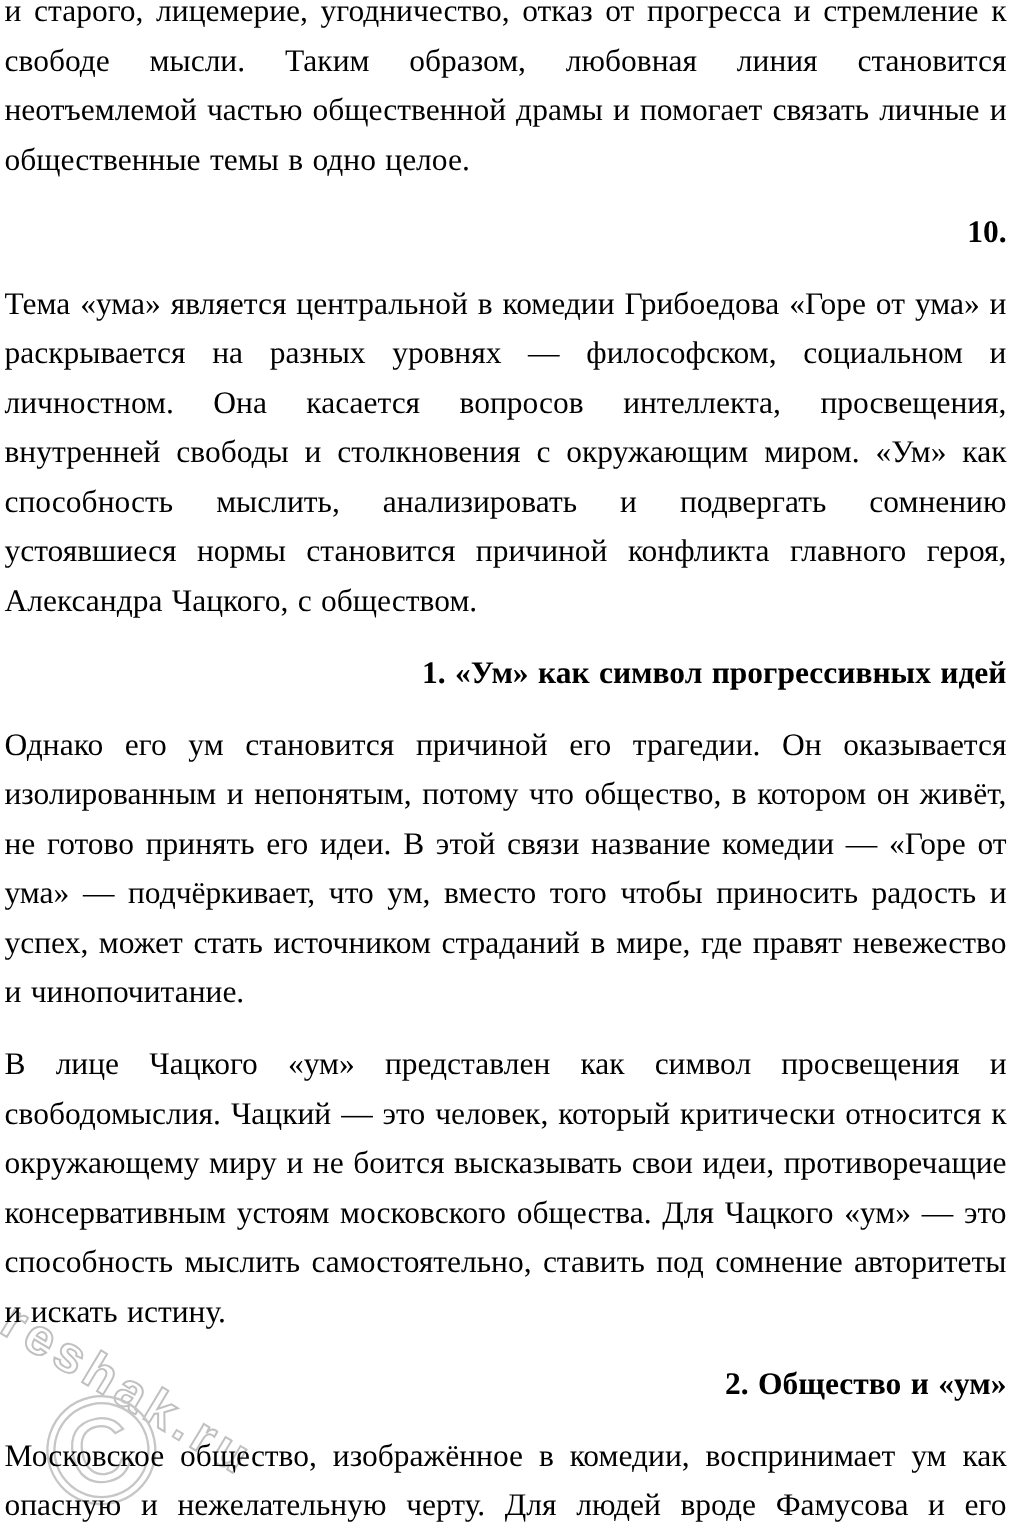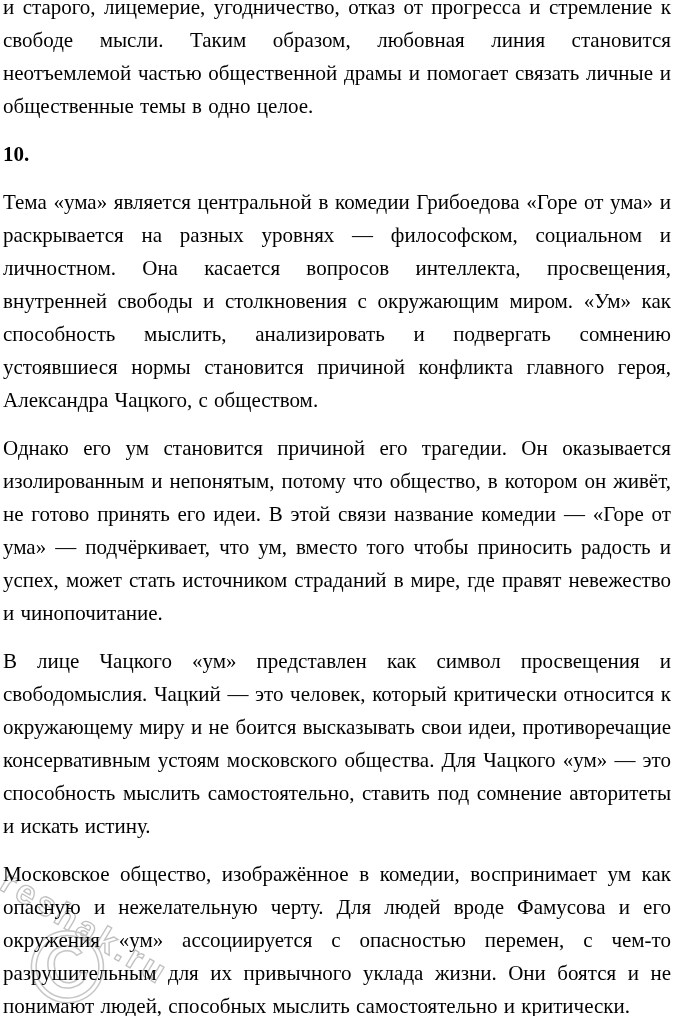--- a/index.html
+++ b/index.html
@@ -29,21 +29,21 @@
   .content p {
     margin: 0 0 15px 0;
     font-size: 21px;
     line-height: 33px;
     color: #000000;
     text-align: justify;
     word-spacing: 1px;
   }
   .content p.heading {
     font-weight: bold;
-    text-align: left;
+    text-align: right;
   }
   
   .watermark {
     position: absolute;
     left: 0;
     top: 0;
     z-index: 0;
     width: 675px;
     height: 1016px;
     pointer-events: none;
@@ -83,18 +83,20 @@
 
   <div class="watermark">
     <span class="wm-text">reshak.ru</span>
     <span class="wm-copy">©</span>
   </div>
 
   <div class="content" id="content">
       <p class="body">и старого, лицемерие, угодничество, отказ от прогресса и стремление к свободе мысли. Таким образом, любовная линия становится неотъемлемой частью общественной драмы и помогает связать личные и общественные темы в одно целое.</p>
       <p class="heading">10.</p>
       <p class="body">Тема «ума» является центральной в комедии Грибоедова «Горе от ума» и раскрывается на разных уровнях — философском, социальном и личностном. Она касается вопросов интеллекта, просвещения, внутренней свободы и столкновения с окружающим миром. «Ум» как способность мыслить, анализировать и подвергать сомнению устоявшиеся нормы становится причиной конфликта главного героя, Александра Чацкого, с обществом.</p>
+      <p class="heading">1. «Ум» как символ прогрессивных идей</p>
       <p class="body">Однако его ум становится причиной его трагедии. Он оказывается изолированным и непонятым, потому что общество, в котором он живёт, не готово принять его идеи. В этой связи название комедии — «Горе от ума» — подчёркивает, что ум, вместо того чтобы приносить радость и успех, может стать источником страданий в мире, где правят невежество и чинопочитание.</p>
       <p class="body">В лице Чацкого «ум» представлен как символ просвещения и свободомыслия. Чацкий — это человек, который критически относится к окружающему миру и не боится высказывать свои идеи, противоречащие консервативным устоям московского общества. Для Чацкого «ум» — это способность мыслить самостоятельно, ставить под сомнение авторитеты и искать истину.</p>
+      <p class="heading">2. Общество и «ум»</p>
       <p class="body">Московское общество, изображённое в комедии, воспринимает ум как опасную и нежелательную черту. Для людей вроде Фамусова и его окружения «ум» ассоциируется с опасностью перемен, с чем-то разрушительным для их привычного уклада жизни. Они боятся и не понимают людей, способных мыслить самостоятельно и критически.</p>
     </div>
 
 </div>
 
 </body></html>

